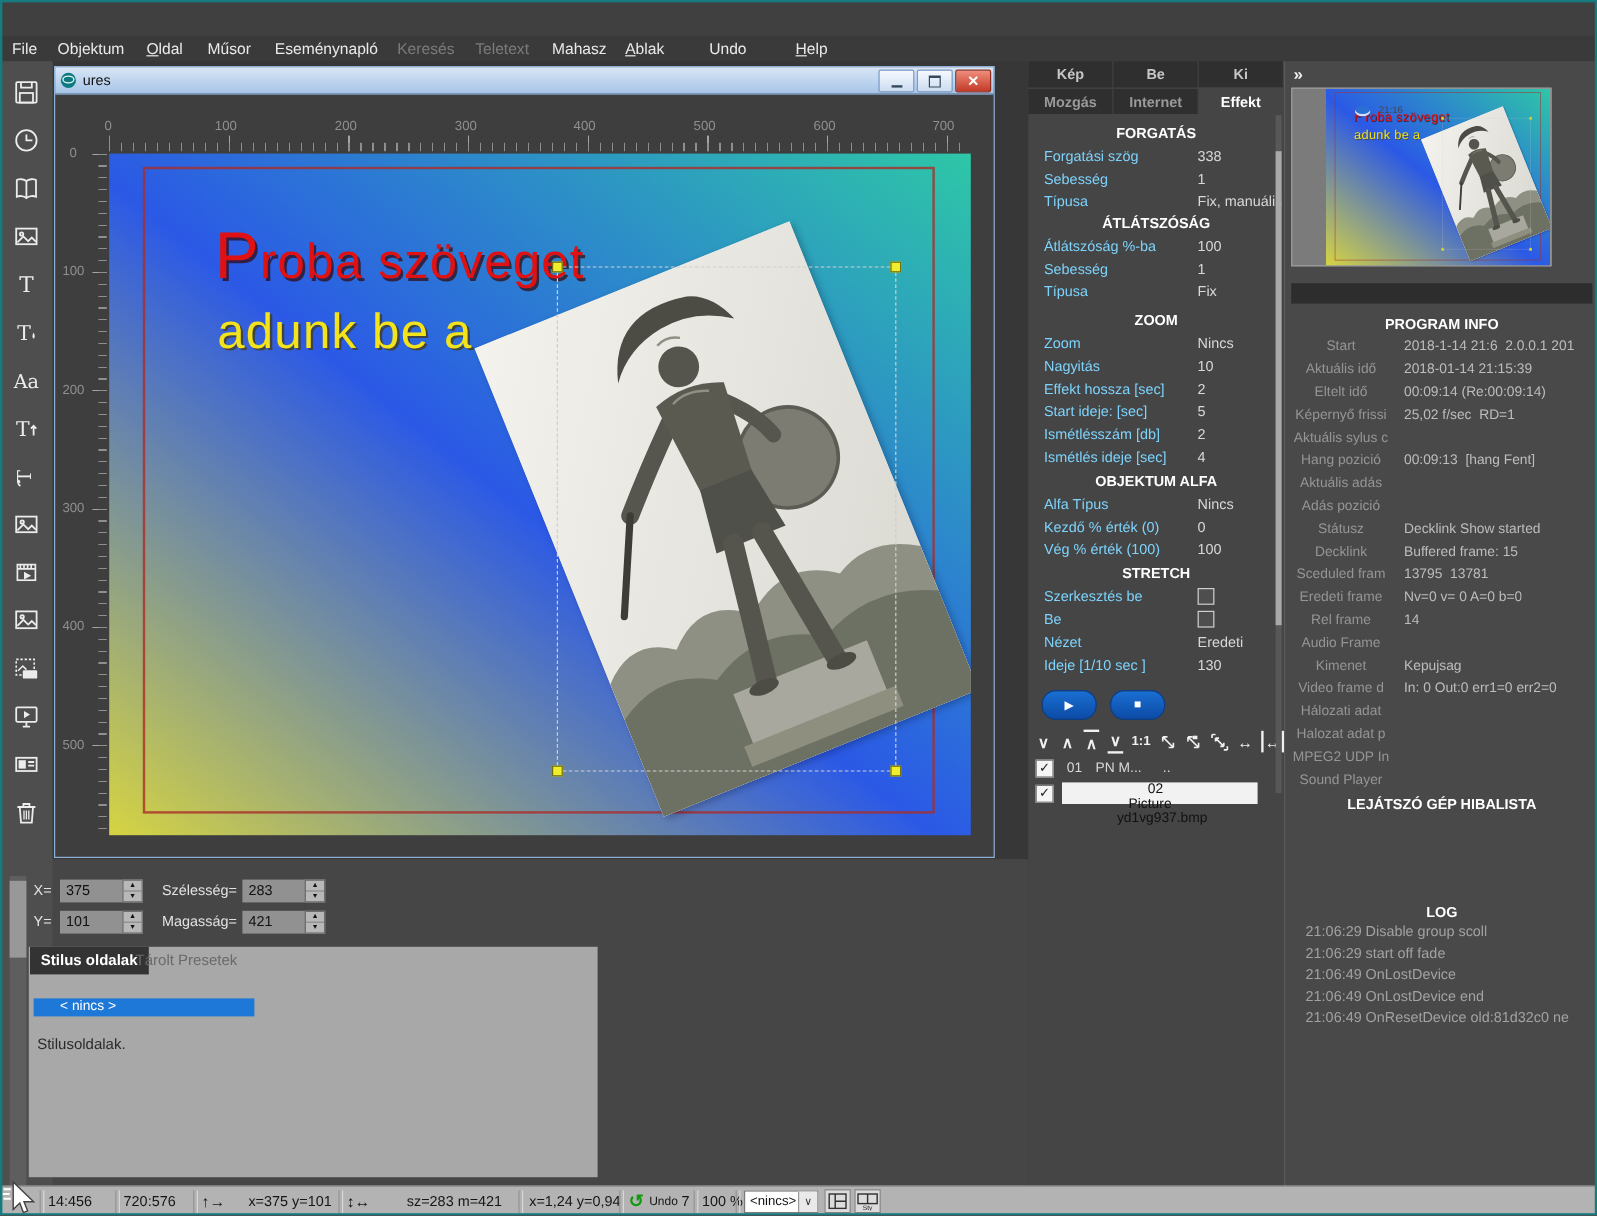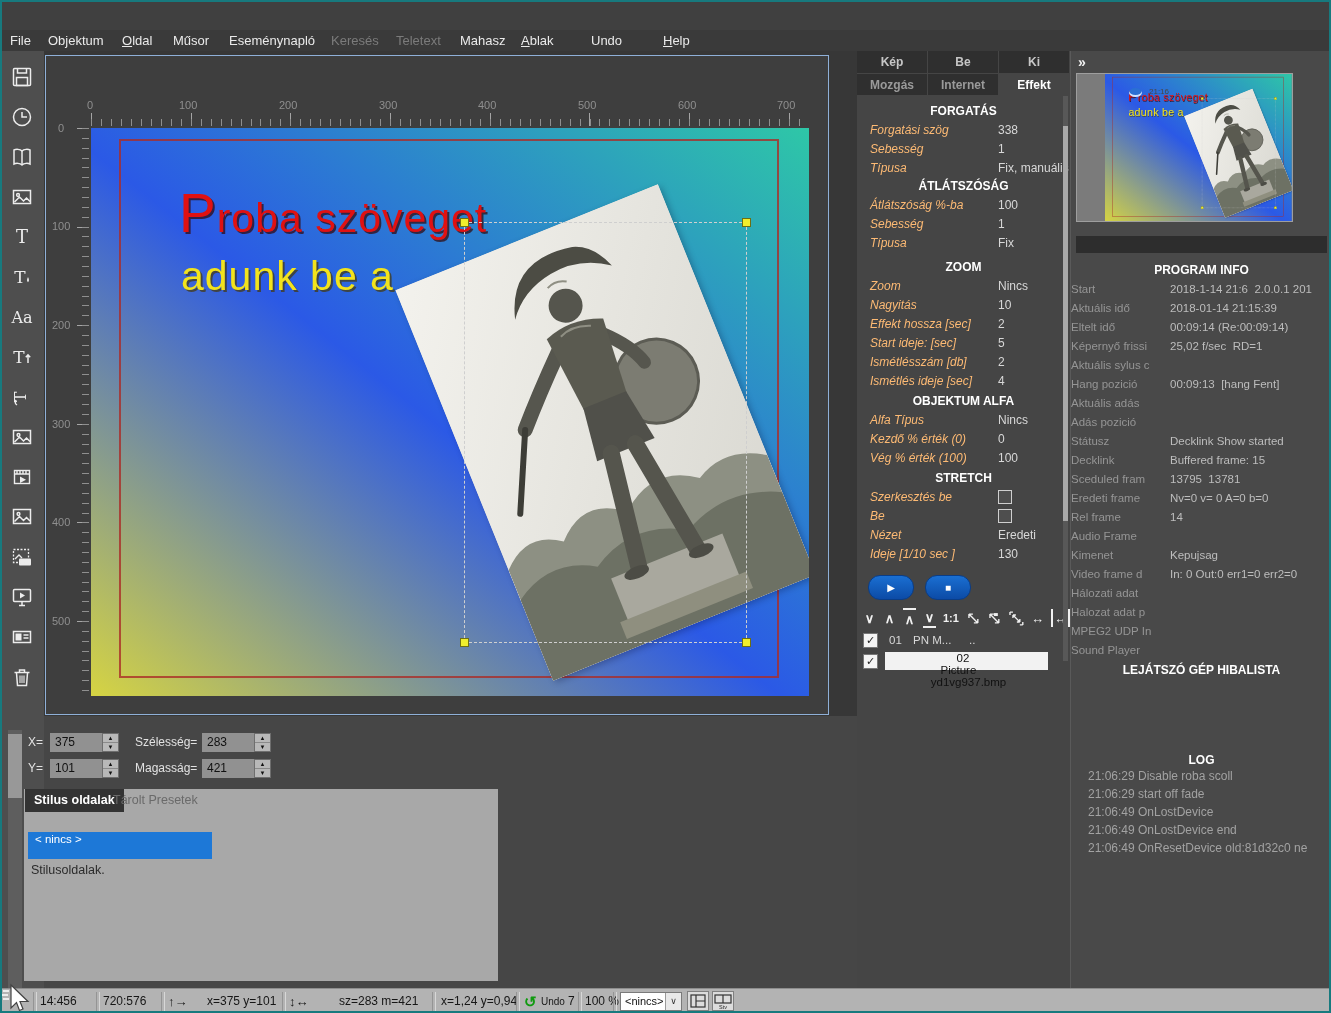--- a/index.html
+++ b/index.html
@@ -72,33 +72,33 @@
   .clabel{position:absolute;color:#e2e2e2;font-size:12px;line-height:19px;}
   .cbox{position:absolute;width:52px;height:19px;background:#919191;color:#111;font-size:12px;line-height:19px;padding-left:5px;box-sizing:border-box;}
   .spin{position:absolute;width:17px;height:19px;background:#b8b8b8;border:1px solid #6e6e6e;box-sizing:border-box;display:flex;flex-direction:column;}
   .spin div{flex:1;display:flex;align-items:center;justify-content:center;font-size:6px;color:#111;border-bottom:1px solid #8a8a8a;}
   .spin div:last-child{border-bottom:none;}
   .stylespanel{position:absolute;left:-20px;top:73px;width:474px;height:192px;background:#a8a8a8;}
   .stab{position:absolute;top:0;height:23px;line-height:23px;font-size:12.5px;padding:0 9px;}
   .stab.active{background:#333333;color:#fff;font-weight:bold;}
   .stab.idle{color:#6a6a6a;}
   .scaption{position:absolute;left:7px;top:26px;color:#2b2b2b;font-size:12.5px;margin-top:48px;}
-  .ssel{position:absolute;left:4px;top:43px;width:184px;height:27px;background:#1d78d7;color:#fff;font-size:11.5px;line-height:15px;padding-left:7px;box-sizing:border-box;}
+  .ssel{position:absolute;left:4px;top:43px;width:184px;height:15px;background:#1d78d7;color:#fff;font-size:11.5px;line-height:15px;padding-left:22px;box-sizing:border-box;}
 
   
   .fxpanel{position:absolute;left:857px;top:51px;width:213px;height:937px;background:#454545;font-size:12px;}
   .fxtabs{position:absolute;left:0;top:0;width:213px;height:45px;}
   .fxtab{position:absolute;width:71px;height:22px;background:#2f2f2f;color:#c6c6c6;font-weight:bold;
     display:flex;align-items:center;justify-content:center;border-right:1px solid #454545;box-sizing:border-box;}
   .fxtab.r2{top:22px;color:#9a9a9a;border-top:1px solid #454545;}
   .fxtab.active{background:#454545;color:#fff;}
   .fxbody{position:absolute;left:0;top:45px;width:213px;}
   .fxh{height:18px;line-height:18px;text-align:center;color:#fff;font-weight:bold;}
   .fxrow{height:19px;display:flex;align-items:center;padding-left:13px;}
-  .fxrow .l{width:128px;color:#fdba74;flex:none;font-style:italic;}
+  .fxrow .l{width:128px;color:#7dd3fc;flex:none;}
   .fxrow .v{color:#d8d8d8;white-space:pre;}
   .fxcheck{width:14px;height:14px;border:1px solid #cfcfcf;background:#4e4e4e;box-sizing:border-box;}
   .transport{display:flex;gap:11px;margin:12px 0 0 11px;height:24px;}
   .tbtn{width:44px;height:23px;border-radius:12px;background:linear-gradient(#1a6fd2,#0c4ba6);border:1px solid #0a3d87;
     color:#fff;display:flex;align-items:center;justify-content:center;font-size:10px;}
   .ltoolbar{display:flex;align-items:center;gap:7px;margin:9px 0 0 6px;height:20px;color:#f0f0f0;font-weight:bold;font-size:13px;}
   .lt-ic{display:flex;align-items:center;justify-content:center;min-width:13px;height:18px;}
   .lt-ic.barred-top{border-top:2px solid #f0f0f0;}
   .lt-ic.barred-bot{border-bottom:2px solid #f0f0f0;}
   .lrow{display:flex;align-items:center;height:18px;margin:3px 0 0 6px;font-size:11.5px;color:#d8d8d8;}
@@ -115,21 +115,21 @@
   .preview{position:absolute;left:5px;top:22px;width:215px;height:147px;background:#7b7b7b;border:1px solid #9e9e9e;overflow:hidden;}
   .pscene{position:absolute;left:28px;top:0;width:187px;height:148px;overflow:hidden;}
   .pscene .scaler{transform:scale(0.26);transform-origin:0 0;}
   .pscene .scaler .scene{left:0;top:0;}
   .pclock{position:absolute;left:72px;top:13px;font-size:8px;color:#474747;z-index:5;}
   .plogo{position:absolute;left:52px;top:14px;width:13px;height:9px;border-radius:50%;background:#2a6fd4;z-index:5;
     box-shadow:inset 0 -2px 0 #cfe0ff;}
   .pbar{position:absolute;left:5px;top:185px;width:251px;height:17px;background:#2d2d2d;}
   .ititle{height:18px;line-height:18px;text-align:center;color:#fff;font-weight:bold;font-size:12px;}
   .irow{height:19px;display:flex;align-items:center;font-size:11.5px;}
-  .irow .il{width:93px;text-align:left;color:#959595;padding-right:6px;flex:none;white-space:nowrap;overflow:hidden;}
+  .irow .il{width:93px;text-align:center;color:#959595;padding-right:6px;flex:none;white-space:nowrap;overflow:hidden;}
   .irow .iv{color:#bdbdbd;white-space:pre;overflow:hidden;}
   .logrow{height:18px;display:flex;align-items:flex-start;font-size:12px;color:#a2a2a2;}
   .logrow .lt{width:50px;margin-left:17px;flex:none;}
   .logrow .lm{white-space:nowrap;overflow:hidden;}
 
   
   .statusbar{position:absolute;left:0;top:988px;width:1331px;height:25px;background:#b3b3b3;border-top:1px solid #8d8d8d;color:#161616;font-size:12px;}
   .sitem{position:absolute;top:0;height:25px;line-height:25px;white-space:pre;}
   .sep{position:absolute;top:3px;height:19px;width:2px;border-left:1px solid #949494;border-right:1px solid #d7d7d7;}
   .dropdown{position:absolute;left:620px;top:3px;width:62px;height:19px;background:#fff;border:1px solid #7a7a7a;box-sizing:border-box;display:flex;}
@@ -263,20 +263,36 @@
         <path d="M6.5 8l1 12.5h9l1-12.5"></path>
           <path d="M4.5 7.5h15"></path>
           <path d="M9.5 7V5h5v2"></path>
           <path d="M10 10.5v7.5M12 10.5v7.5M14 10.5v7.5" stroke-width="1.1"></path>
         </svg>
     </div>
   </div>
 
   <div class="workspace">
     <div class="mdi">
+      <div class="mdi-title">
+        <svg class="appicon" style="width:14px;height:14px;margin-left:4px" viewBox="0 0 20 20">
+          <circle cx="10" cy="10" r="9" fill="#0d7a80"></circle>
+            <ellipse cx="10" cy="9" rx="6.5" ry="4" fill="none" stroke="#e8f4f4" stroke-width="1.6"></ellipse>
+          </svg>
+        <span class="t">ures</span>
+        <div class="mdi-btns">
+          <div class="mdi-btn">
+              <div class="mdi-min"></div>
+            </div>
+          <div class="mdi-btn">
+              <div class="mdi-rest"></div>
+            </div>
+          <div class="mdi-btn close">✕</div>
+        </div>
+      </div>
 
       <div>
         <span class="rlabel" style="left:41px;top:43px">0</span>
         <span class="rlabel" style="left:133px;top:43px">100</span>
         <span class="rlabel" style="left:233px;top:43px">200</span>
         <span class="rlabel" style="left:333px;top:43px">300</span>
         <span class="rlabel" style="left:432px;top:43px">400</span>
         <span class="rlabel" style="left:532px;top:43px">500</span>
         <span class="rlabel" style="left:632px;top:43px">600</span>
         <span class="rlabel" style="left:731px;top:43px">700</span>
@@ -668,21 +684,21 @@
           <span class="iv"></span>
         </div>
       <div class="irow">
           <span class="il">Sound Player</span>
           <span class="iv"></span>
         </div>
       <div class="ititle" style="margin-top:2px">LEJÁTSZÓ GÉP HIBALISTA</div>
       <div class="ititle" style="margin-top:72px">LOG</div>
       <div class="logrow">
           <span class="lt">21:06:29</span>
-          <span class="lm">Disable roba scoll</span>
+          <span class="lm">Disable group scoll</span>
         </div>
       <div class="logrow">
           <span class="lt">21:06:29</span>
           <span class="lm">start off fade</span>
         </div>
       <div class="logrow">
           <span class="lt">21:06:49</span>
           <span class="lm">OnLostDevice</span>
         </div>
       <div class="logrow">

